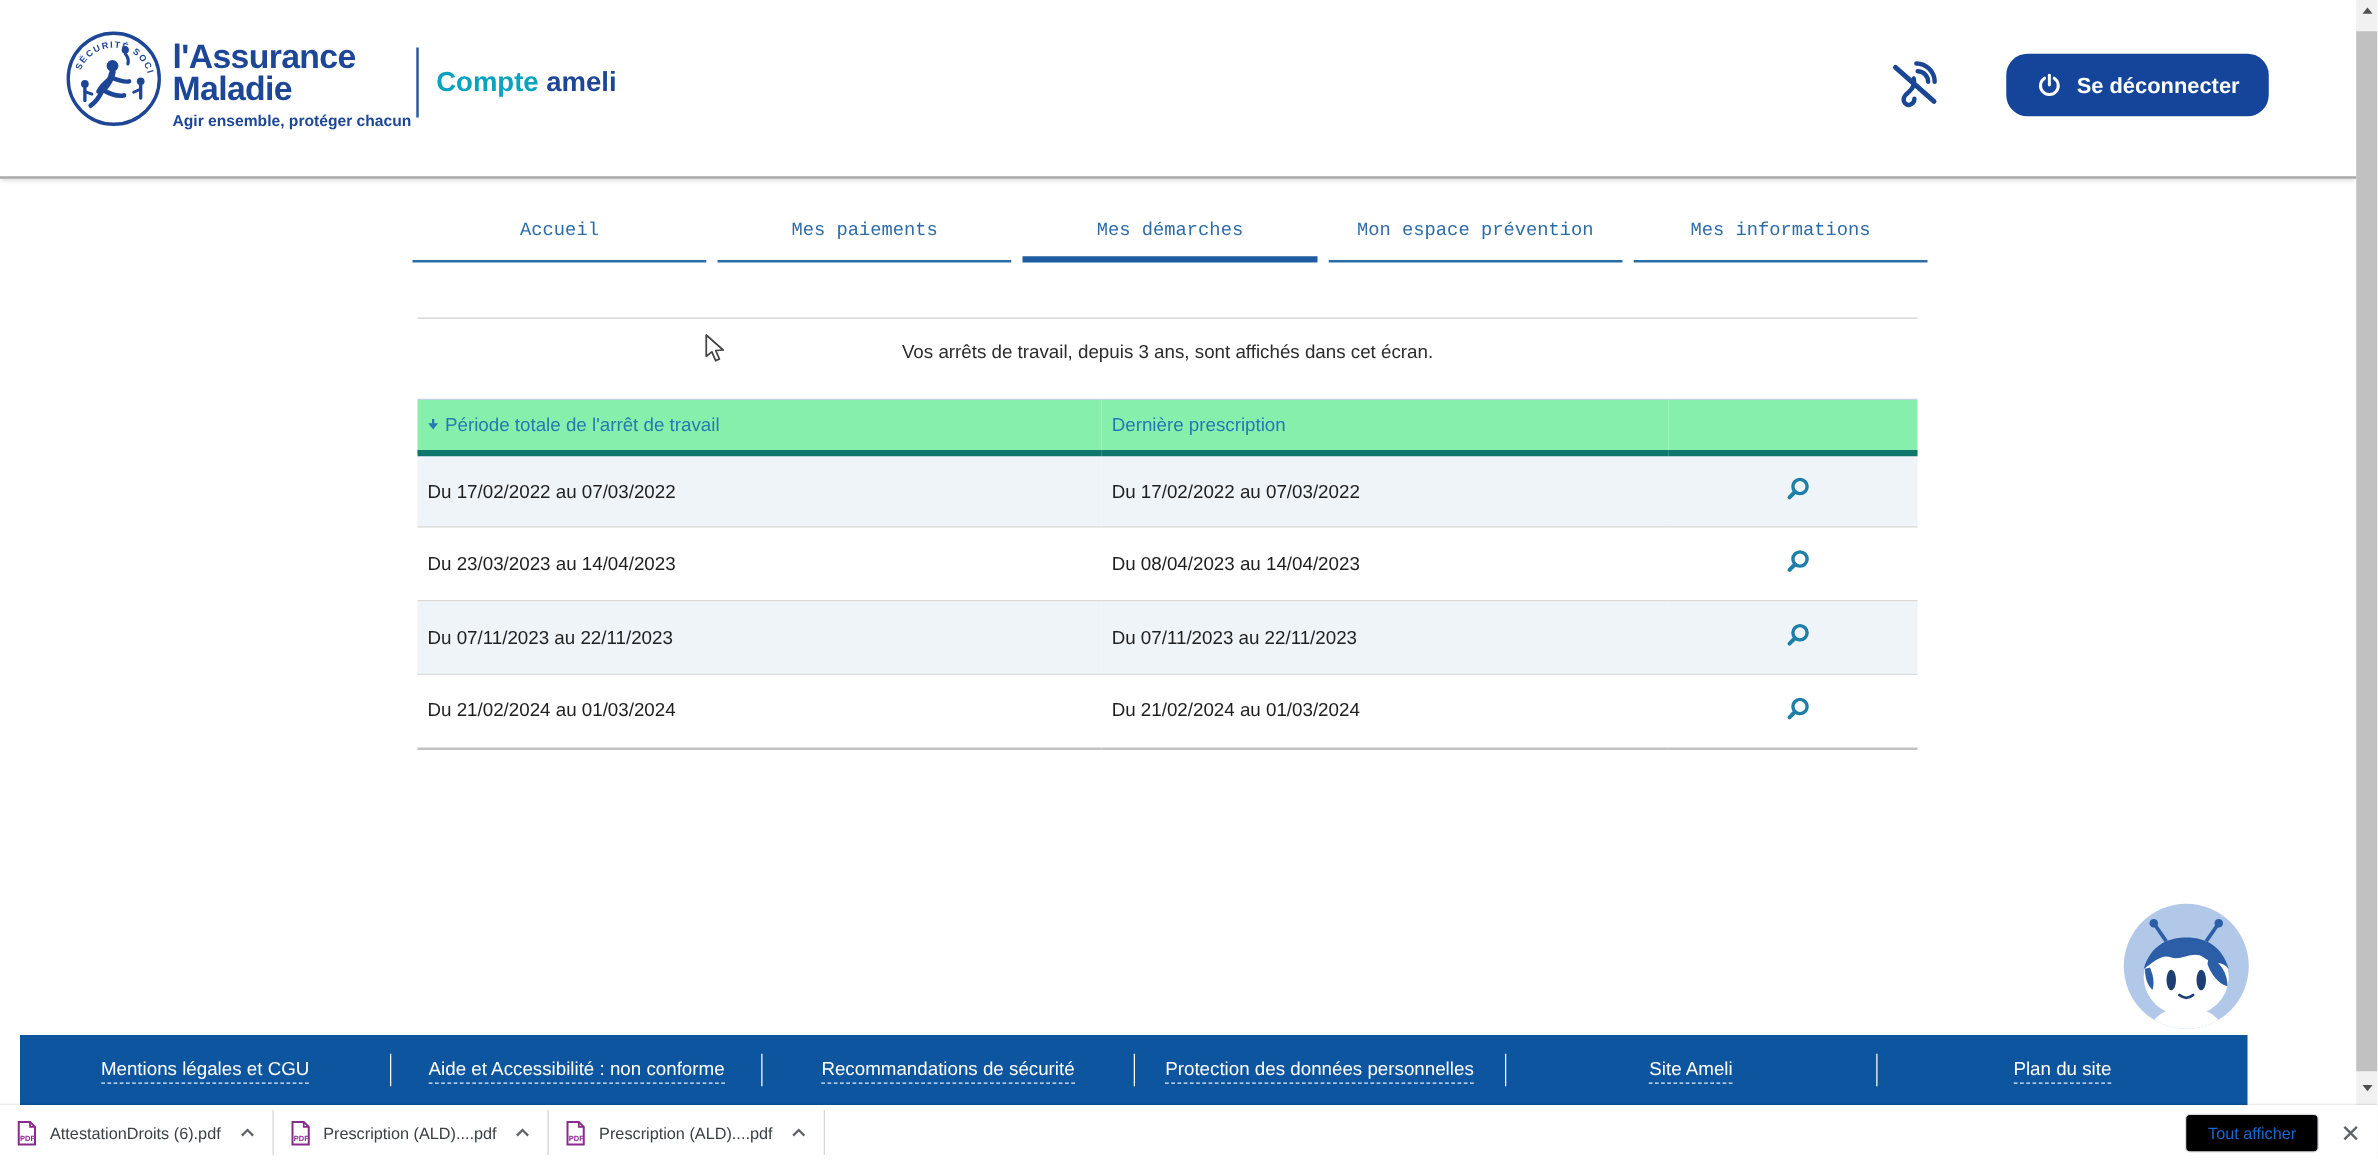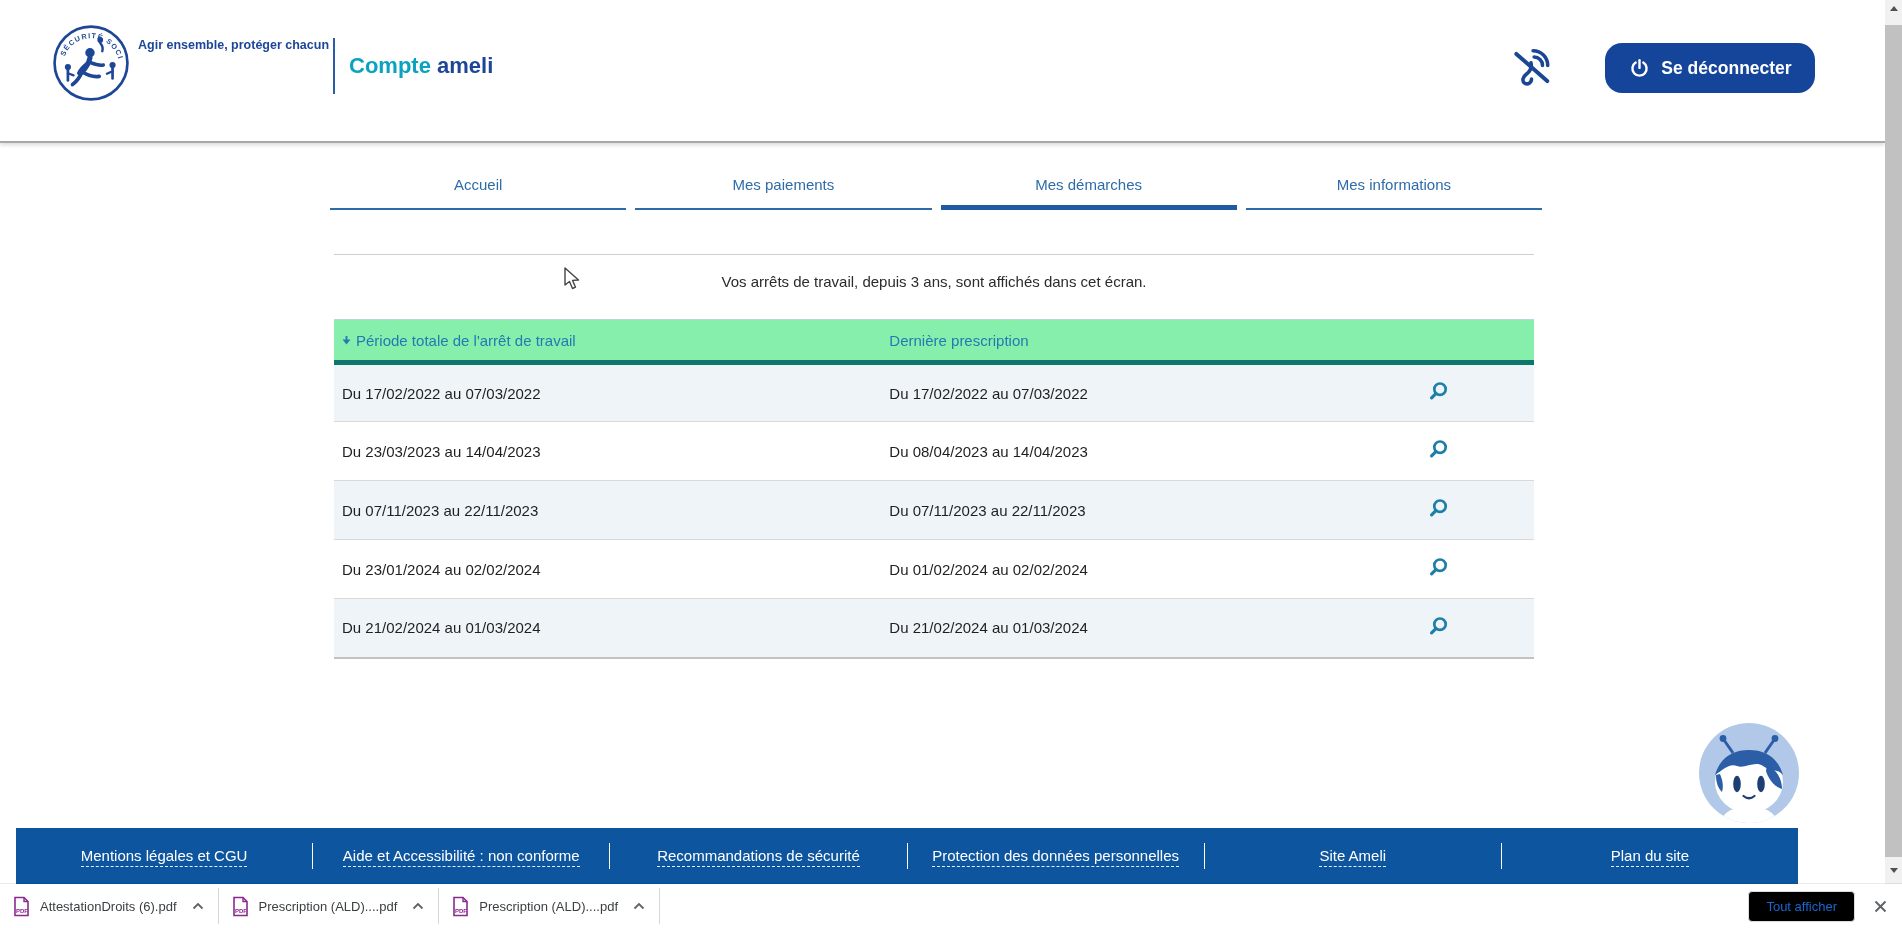--- a/index.html
+++ b/index.html
@@ -22,21 +22,21 @@
   .product .w1{color:#09a3c0;}
   .product .w2{color:#1d4796;}
   .hearing{position:absolute;left:1508px;top:44px;width:46px;height:46px;}
   .logout-btn{
     position:absolute;left:1605px;top:43px;width:210px;height:50px;
     background:#15459a;border:none;border-radius:17px;color:#fff;
     font-size:17.5px;font-weight:bold;font-family:"Liberation Sans",sans-serif;
     display:flex;align-items:center;justify-content:center;gap:10px;cursor:pointer;
   }
   
-  .tabs{position:absolute;top:166px;left:330px;width:1212px;display:flex;gap:9px;z-index:2;}
+  .tabs{position:absolute;top:166px;left:330px;width:1212px;display:flex;gap:9px;z-index:2;font-family:Liberation Mono, monospace;}
   .tab{flex:1;text-align:center;color:#2e6ca8;font-size:15px;padding:10px 0 15px;border-bottom:2px solid #2e6ca8;cursor:pointer;}
   .tab.active{border-bottom:5px solid #1e5ca2;padding-bottom:12px;}
   
   .content{position:absolute;left:334px;top:240px;width:1200px;z-index:2;}
   .page-title{margin:0;font-size:20px;font-weight:400;color:#2076ad;letter-spacing:.4px;}
   .title-rule{border:none;border-top:1px solid #cfcfcf;margin:14px 0 0;}
   .intro{margin:18px 0 0;font-size:15px;color:#2b2b2b;text-align:center;}
   .count{margin:25px 0 0;font-size:15px;color:#2b2b2b;}
   table.stops{width:100%;border-collapse:collapse;margin-top:29px;}
   table.stops thead tr{background:#86efac;height:43px;border-top:1px solid #bdd2e2;border-bottom:5px solid #0f766e;}
@@ -108,20 +108,24 @@
         <path d="M15.5 45 L15.5 55" stroke-width="2.6" fill="none"></path>
         <path d="M15.5 48 L21 50" stroke-width="2.2" fill="none"></path>
         <circle cx="59" cy="40" r="3" stroke="none"></circle>
         <path d="M59 43 L59 53" stroke-width="2.6" fill="none"></path>
         <path d="M59 46 L53.5 48.5" stroke-width="2.2" fill="none"></path>
         <circle cx="47" cy="15.5" r="2.8" stroke="none"></circle>
         <path d="M47 18.5 C49 21 50 23.5 49 26.5" stroke-width="2.4" fill="none"></path>
       </g>
     </svg>
     <div class="brand-text">
+      <div class="brand-name">
+        <div>l'Assurance</div>
+        <div>Maladie</div>
+      </div>
       <div class="brand-tagline">Agir ensemble, protéger chacun</div>
     </div>
   </div>
 
   <div class="brand-sep"></div>
 
   <div class="product">
     <span class="w1">Compte</span>
     <span class="w2"> <span>ameli</span></span>
   </div>
@@ -141,20 +145,21 @@
       <path d="M8 5.8 a 7.4 7.4 0 1 0 8 0" stroke="#fff" stroke-width="2.5" stroke-linecap="round" fill="none"></path>
     </svg>
     <span>Se déconnecter</span>
   </button>
 </div>
 
 <nav class="tabs">
   <div class="tab"><span>Accueil</span></div>
   <div class="tab"><span>Mes paiements</span></div>
   <div class="tab active"><span>Mes démarches</span></div>
+  <div class="tab"><span>Mon espace prévention</span></div>
   <div class="tab"><span>Mes informations</span></div>
 </nav>
 
 <main class="content">
   <hr class="title-rule">
   <p class="intro">Vos arrêts de travail, depuis 3 ans, sont affichés dans cet écran.</p>
 
   <table class="stops">
     <thead>
       <tr>
@@ -181,28 +186,20 @@
         <td>Du 23/03/2023 au 14/04/2023</td>
         <td>Du 08/04/2023 au 14/04/2023</td>
         <td class="col-action"><button class="loupe-btn"><svg width="23" height="23" viewBox="0 0 23 23">
                 <circle cx="13" cy="9.2" r="5.7" fill="none" stroke="#1d7fa8" stroke-width="2.7"></circle>
                 <line x1="8.9" y1="13.6" x2="4.6" y2="17.9" stroke="#1d7fa8" stroke-width="3.2" stroke-linecap="round"></line>
               </svg></button></td>
       </tr>
       <tr>
         <td>Du 07/11/2023 au 22/11/2023</td>
         <td>Du 07/11/2023 au 22/11/2023</td>
-        <td class="col-action"><button class="loupe-btn"><svg width="23" height="23" viewBox="0 0 23 23">
-                <circle cx="13" cy="9.2" r="5.7" fill="none" stroke="#1d7fa8" stroke-width="2.7"></circle>
-                <line x1="8.9" y1="13.6" x2="4.6" y2="17.9" stroke="#1d7fa8" stroke-width="3.2" stroke-linecap="round"></line>
-              </svg></button></td>
-      </tr>
-      <tr>
-        <td>Du 23/01/2024 au 02/02/2024</td>
-        <td>Du 01/02/2024 au 02/02/2024</td>
         <td class="col-action"><button class="loupe-btn"><svg width="23" height="23" viewBox="0 0 23 23">
                 <circle cx="13" cy="9.2" r="5.7" fill="none" stroke="#1d7fa8" stroke-width="2.7"></circle>
                 <line x1="8.9" y1="13.6" x2="4.6" y2="17.9" stroke="#1d7fa8" stroke-width="3.2" stroke-linecap="round"></line>
               </svg></button></td>
       </tr>
       <tr>
         <td>Du 21/02/2024 au 01/03/2024</td>
         <td>Du 21/02/2024 au 01/03/2024</td>
         <td class="col-action"><button class="loupe-btn"><svg width="23" height="23" viewBox="0 0 23 23">
                 <circle cx="13" cy="9.2" r="5.7" fill="none" stroke="#1d7fa8" stroke-width="2.7"></circle>

